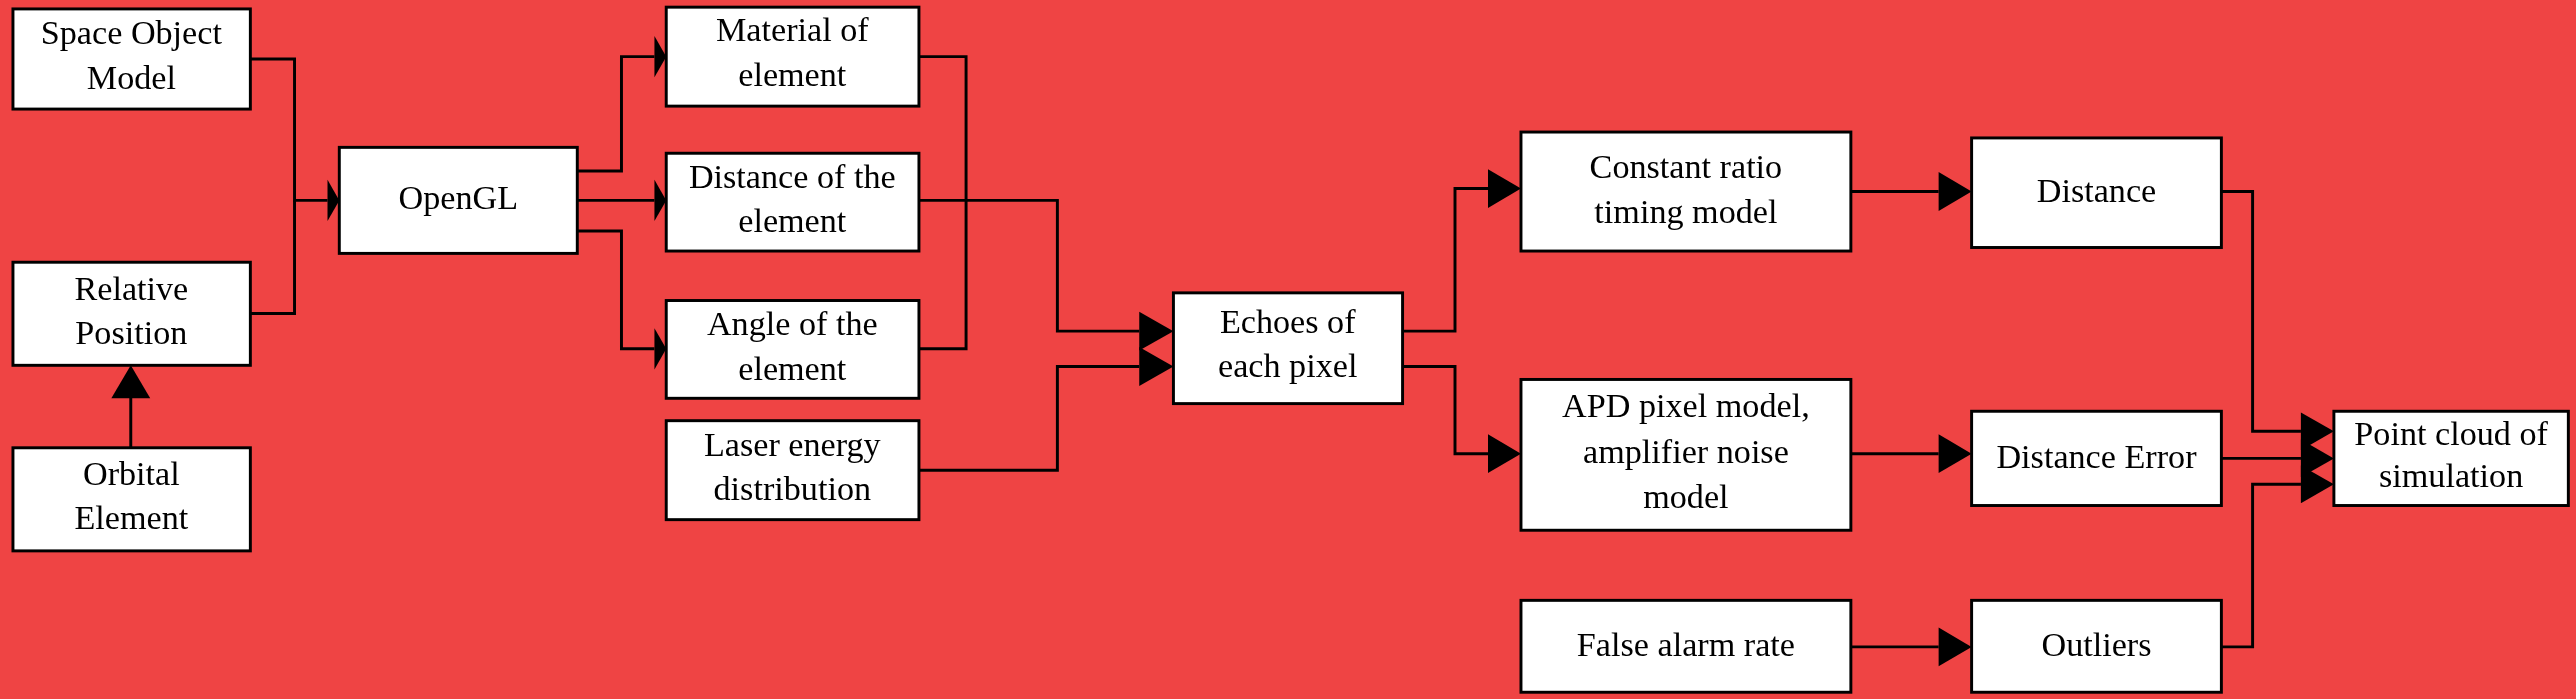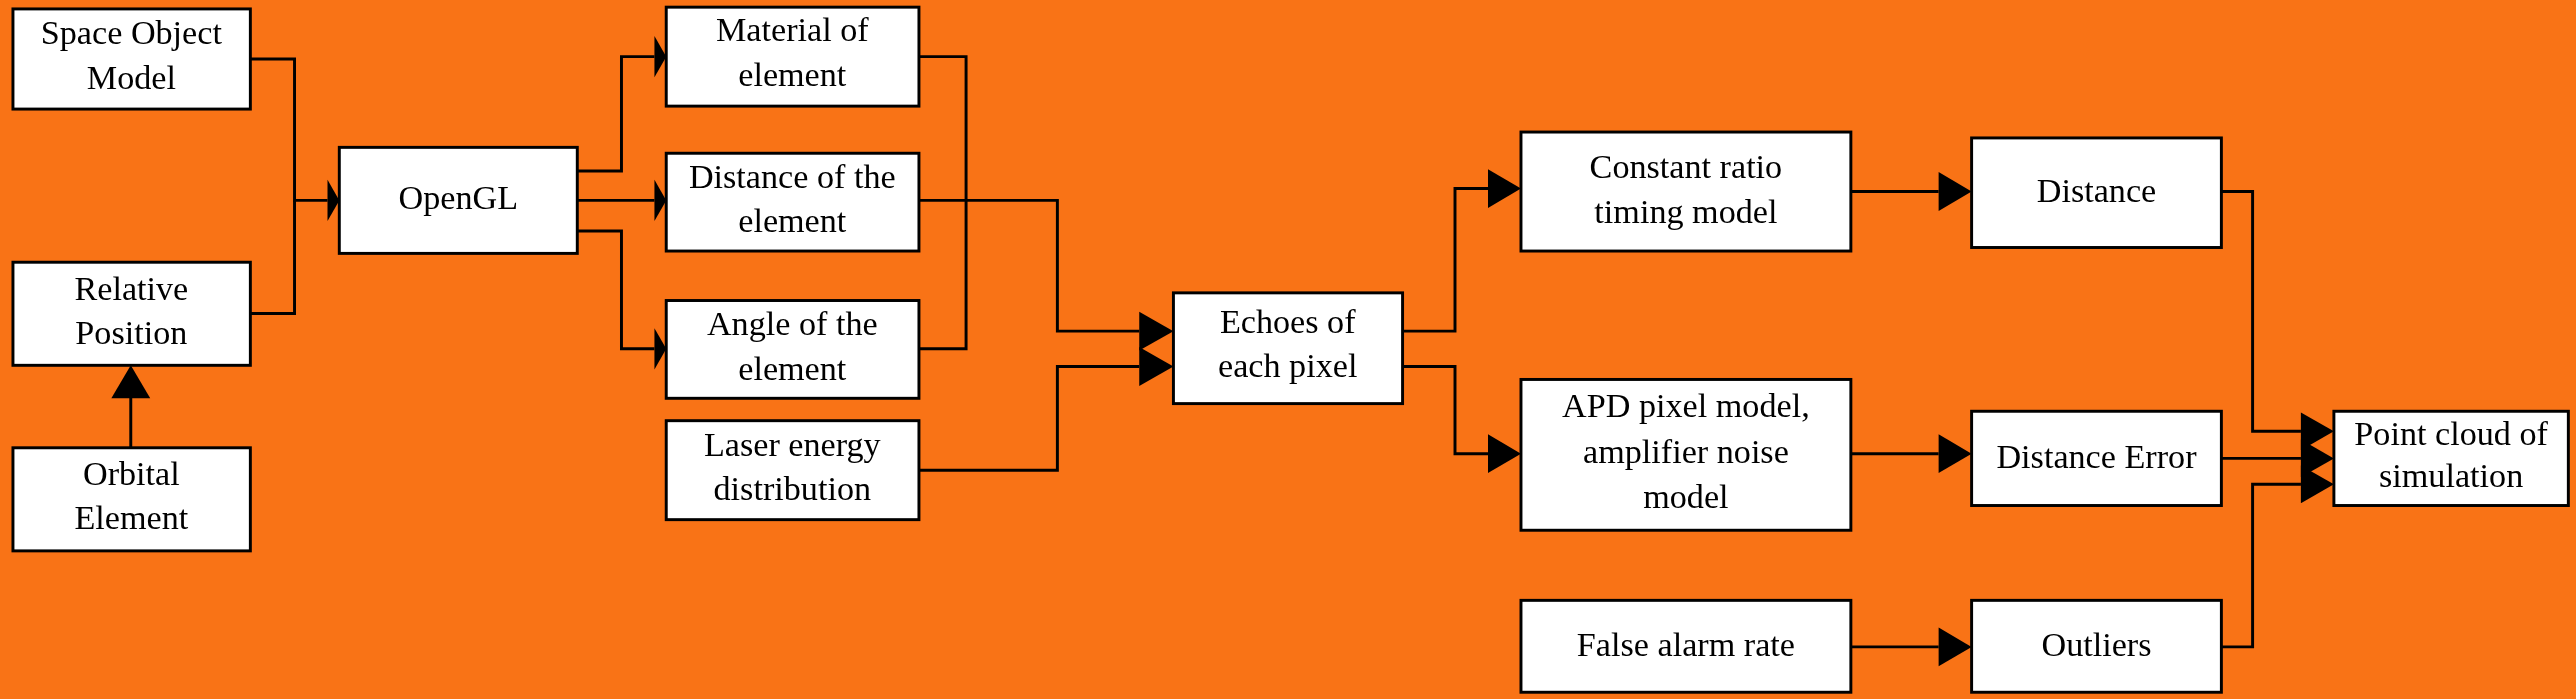--- a/index.html
+++ b/index.html
@@ -5,21 +5,21 @@
 <style>
   html, body {
     margin: 0;
     padding: 0;
     background: #ffffff;
   }
   #diagram-root {
     position: relative;
     width: 2576px;
     height: 700px;
-    background: #f97316;
+    background: #ef4444;
     font-family: "Liberation Serif", "DejaVu Serif", serif;
     overflow: hidden;
   }
   svg#flow-svg {
     position: absolute;
     top: 0;
     left: 0;
     width: 2576px;
     height: 700px;
     display: block;

